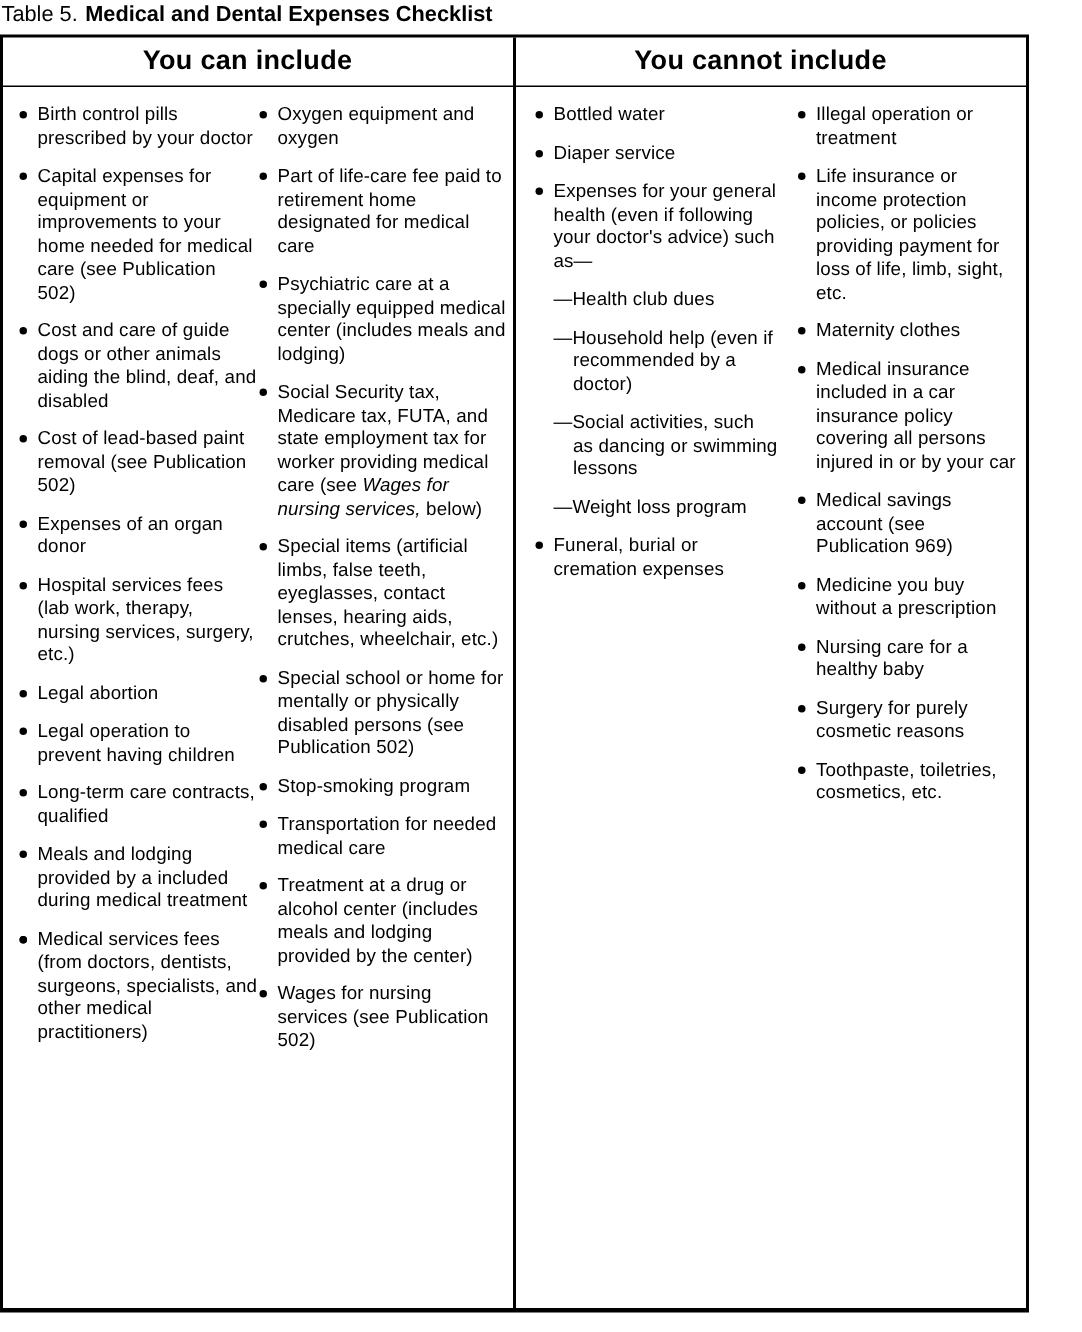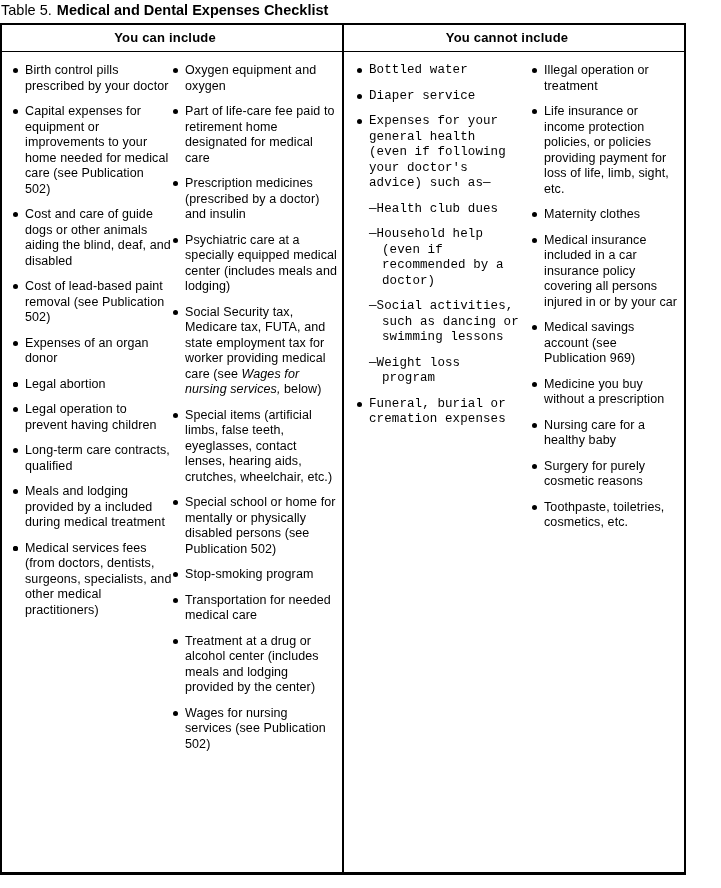--- a/index.html
+++ b/index.html
@@ -31,40 +31,40 @@
     flex: 1 1 0;
     display: flex;
     flex-direction: column;
     min-width: 0;
   }
   .half.left { border-right: 2px solid #000000; }
 
   .half-header {
     border-bottom: 1px solid #000000;
     font-weight: bold;
-    font-size: 13px;
+    font-size: 18px;
     text-align: center;
     padding: 5px 14px 6px 0;
     letter-spacing: 0.2px;
   }
   .half-body {
     display: flex;
     flex: 1;
     overflow: hidden;
     padding: 11px 3px 0 10px;
     font-size: 12.5px;
     line-height: 15.5px;
     letter-spacing: 0.1px;
   }
   .half.right .half-body { padding-left: 12px; }
 
   .col { flex-shrink: 0; }
   .col-a { width: 160px; }
   .col-b { flex: 1 1 0; padding-right: 2px; }
-  .col-c { width: 163px; margin-right: 12px; font-family: Liberation Mono, monospace; }
+  .col-c { width: 163px; margin-right: 12px; }
   .col-d { flex: 1 1 0; padding-right: 2px; }
 
   .item {
     position: relative;
     padding-left: 13px;
     margin-bottom: 10px;
   }
   .bullet {
     position: absolute;
     left: 1px;
@@ -94,32 +94,31 @@
 
     <div class="half left">
       <div class="half-header">You can include</div>
       <div class="half-body">
         <div class="col col-a">
             <div class="item"><span class="bullet"></span><span class="itext">Birth control pills prescribed by your doctor</span></div>
             <div class="item"><span class="bullet"></span><span class="itext">Capital expenses for equipment or improvements to your home needed for medical care (see Publication 502)</span></div>
             <div class="item"><span class="bullet"></span><span class="itext">Cost and care of guide dogs or other animals aiding the blind, deaf, and disabled</span></div>
             <div class="item"><span class="bullet"></span><span class="itext">Cost of lead-based paint removal (see Publication 502)</span></div>
             <div class="item"><span class="bullet"></span><span class="itext">Expenses of an organ donor</span></div>
-            <div class="item"><span class="bullet"></span></div>
+            <div class="item"><span class="bullet"></span><span class="itext">Hospital services fees (lab work, therapy, nursing services, surgery, etc.)</span></div>
             <div class="item"><span class="bullet"></span><span class="itext">Legal abortion</span></div>
             <div class="item"><span class="bullet"></span><span class="itext">Legal operation to prevent having children</span></div>
             <div class="item"><span class="bullet"></span><span class="itext">Long-term care contracts, qualified</span></div>
             <div class="item"><span class="bullet"></span><span class="itext">Meals and lodging provided by a included during medical treatment</span></div>
             <div class="item"><span class="bullet"></span></div>
             <div class="item"><span class="bullet"></span><span class="itext">Medical services fees (from doctors, dentists, surgeons, specialists, and other medical practitioners)</span></div>
           </div>
         <div class="col col-b">
             <div class="item"><span class="bullet"></span><span class="itext">Oxygen equipment and oxygen</span></div>
             <div class="item"><span class="bullet"></span><span class="itext">Part of life-care fee paid to retirement home designated for medical care</span></div>
-            <div class="item"><span class="bullet"></span><span class="itext">Prescription medicines (prescribed by a doctor) and insulin</span></div>
             <div class="item"><span class="bullet"></span><span class="itext">Psychiatric care at a specially equipped medical center (includes meals and lodging)</span></div>
             <div class="item"><span class="bullet"></span><span class="itext">Social Security tax, Medicare tax, FUTA, and state employment tax for worker providing medical care (see <i>Wages for nursing services,</i> below)</span></div>
             <div class="item"><span class="bullet"></span><span class="itext">Special items (artificial limbs, false teeth, eyeglasses, contact lenses, hearing aids, crutches, wheelchair, etc.)</span></div>
             <div class="item"><span class="bullet"></span><span class="itext">Special school or home for mentally or physically disabled persons (see Publication 502)</span></div>
             <div class="item"><span class="bullet"></span><span class="itext">Stop-smoking program</span></div>
             <div class="item"><span class="bullet"></span><span class="itext">Transportation for needed medical care</span></div>
             <div class="item"><span class="bullet"></span><span class="itext">Treatment at a drug or alcohol center (includes meals and lodging provided by the center)</span></div>
             <div class="item"><span class="bullet"></span><span class="itext">Wages for nursing services (see Publication 502)</span></div>
           </div>
       </div>

